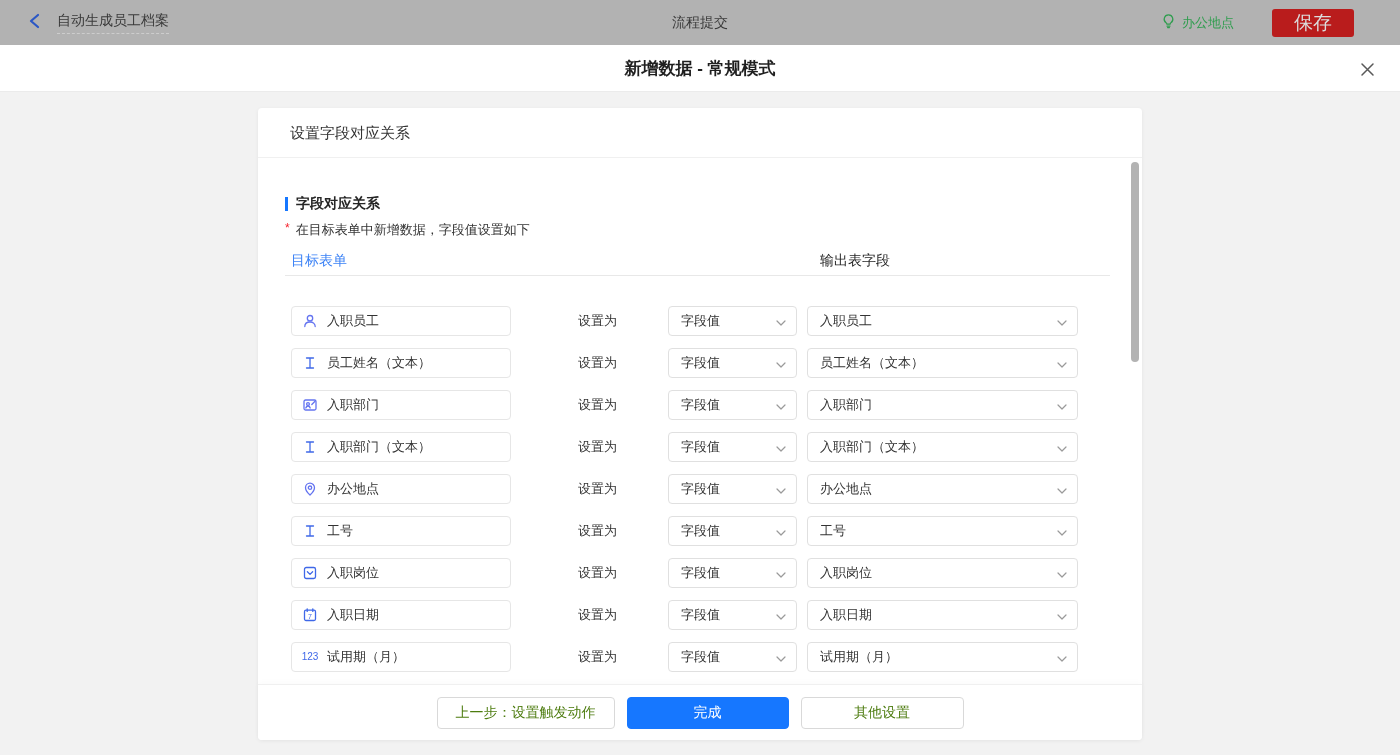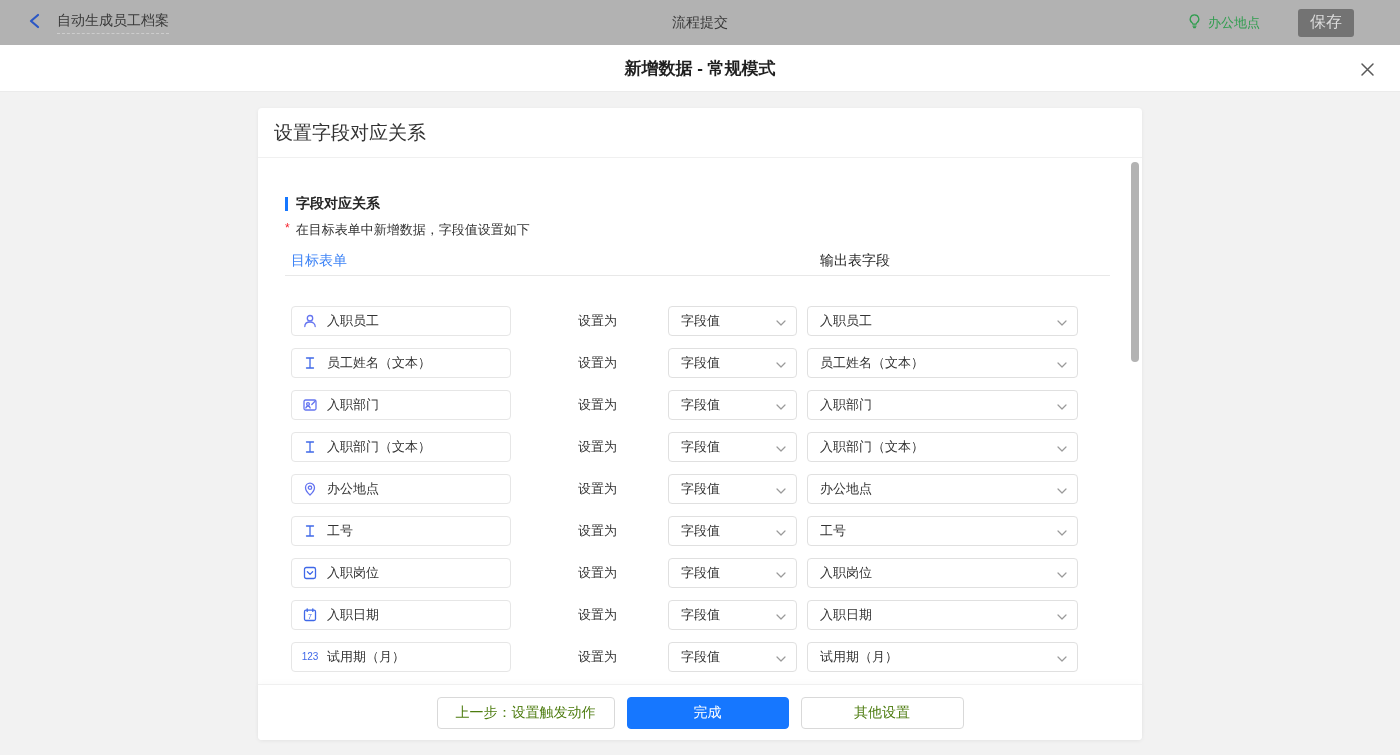--- a/index.html
+++ b/index.html
@@ -7,32 +7,32 @@
   body { font-family:"Liberation Sans","DejaVu Sans",sans-serif; background:#f2f2f2; position:relative; }
 
   
   .topbar { position:absolute; top:0; left:0; width:1400px; height:45px; background:#b2b2b2; z-index:1; }
   .tb-left { position:absolute; left:28px; top:0; height:45px; display:flex; align-items:center; gap:16px; }
   .back-btn { display:flex; align-items:center; cursor:pointer; }
   .tb-title { font-size:14px; color:#3a3a3a; padding-bottom:3px; border-bottom:1px dashed #cdcdcd; }
   .tb-center { position:absolute; left:0; right:0; top:0; height:45px; text-align:center; line-height:45px; font-size:14px; color:#3a3a3a; }
   .tb-right { position:absolute; right:46px; top:0; height:45px; display:flex; align-items:center; gap:38px; }
   .guide { display:flex; align-items:center; gap:6px; color:#2f9d4e; font-size:13px; cursor:pointer; }
-  .save-btn { width:56px; height:28px; background:#737373; color:#dcdcdc; border:none; border-radius:3px; font-size:16px; cursor:pointer; font-family:inherit; }
+  .save-btn { width:82px; height:28px; background:#b91c1c; color:#dcdcdc; border:none; border-radius:3px; font-size:19px; cursor:pointer; font-family:inherit; }
 
   
   .modal-header { position:absolute; top:45px; left:0; width:1400px; height:47px; background:#fff; border-bottom:1px solid #ebebeb; z-index:2; }
   .modal-title { text-align:center; line-height:47px; font-size:17px; font-weight:600; color:#1f1f1f; }
   .close-x { position:absolute; right:24px; top:15px; width:18px; height:18px; cursor:pointer; display:flex; align-items:center; justify-content:center; }
 
   
   .modal-body { position:absolute; top:92px; left:0; width:1400px; height:663px; background:#f2f2f2; z-index:1; }
 
   .card { position:absolute; left:258px; top:16px; width:884px; height:632px; background:#fff; border-radius:4px; box-shadow:0 1px 4px rgba(0,0,0,0.06); }
-  .card-header { height:50px; line-height:50px; padding:0 16px; font-size:19px; color:#333; border-bottom:1px solid #f0f0f0; }
+  .card-header { height:50px; line-height:50px; padding:0 32px; font-size:15px; color:#333; border-bottom:1px solid #f0f0f0; }
 
   .card-content { position:absolute; top:59px; left:0; width:884px; height:526px; overflow:hidden; }
 
   .section-title { position:absolute; left:27px; top:28px; display:flex; align-items:center; gap:8px; }
   .blue-bar { width:3px; height:14px; background:#1677ff; display:inline-block; }
   .section-title .st-text { font-size:14px; font-weight:bold; color:#262626; }
 
   .desc { position:absolute; left:27px; top:54px; font-size:13px; color:#333; }
   .req { color:#f5222d; font-size:12px; margin-right:6px; vertical-align:2px; }
 

